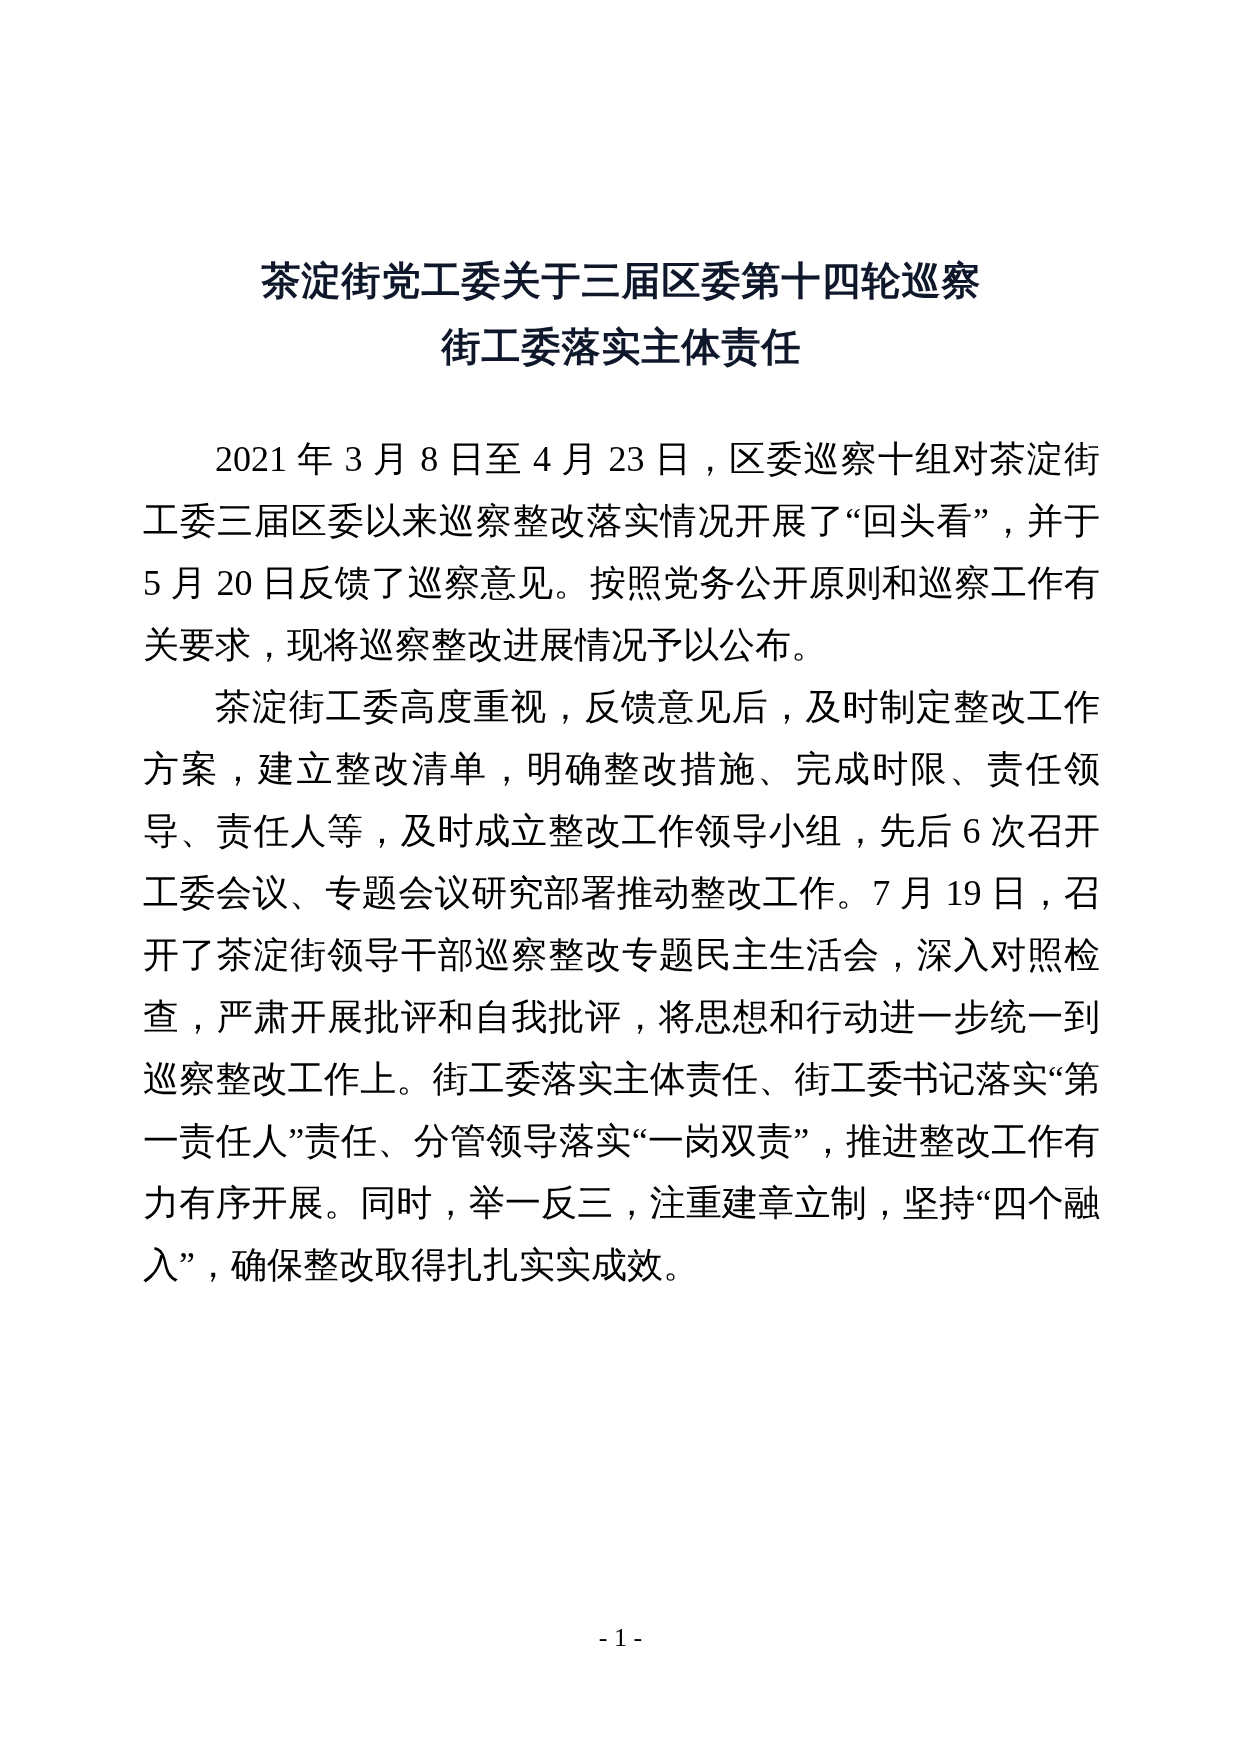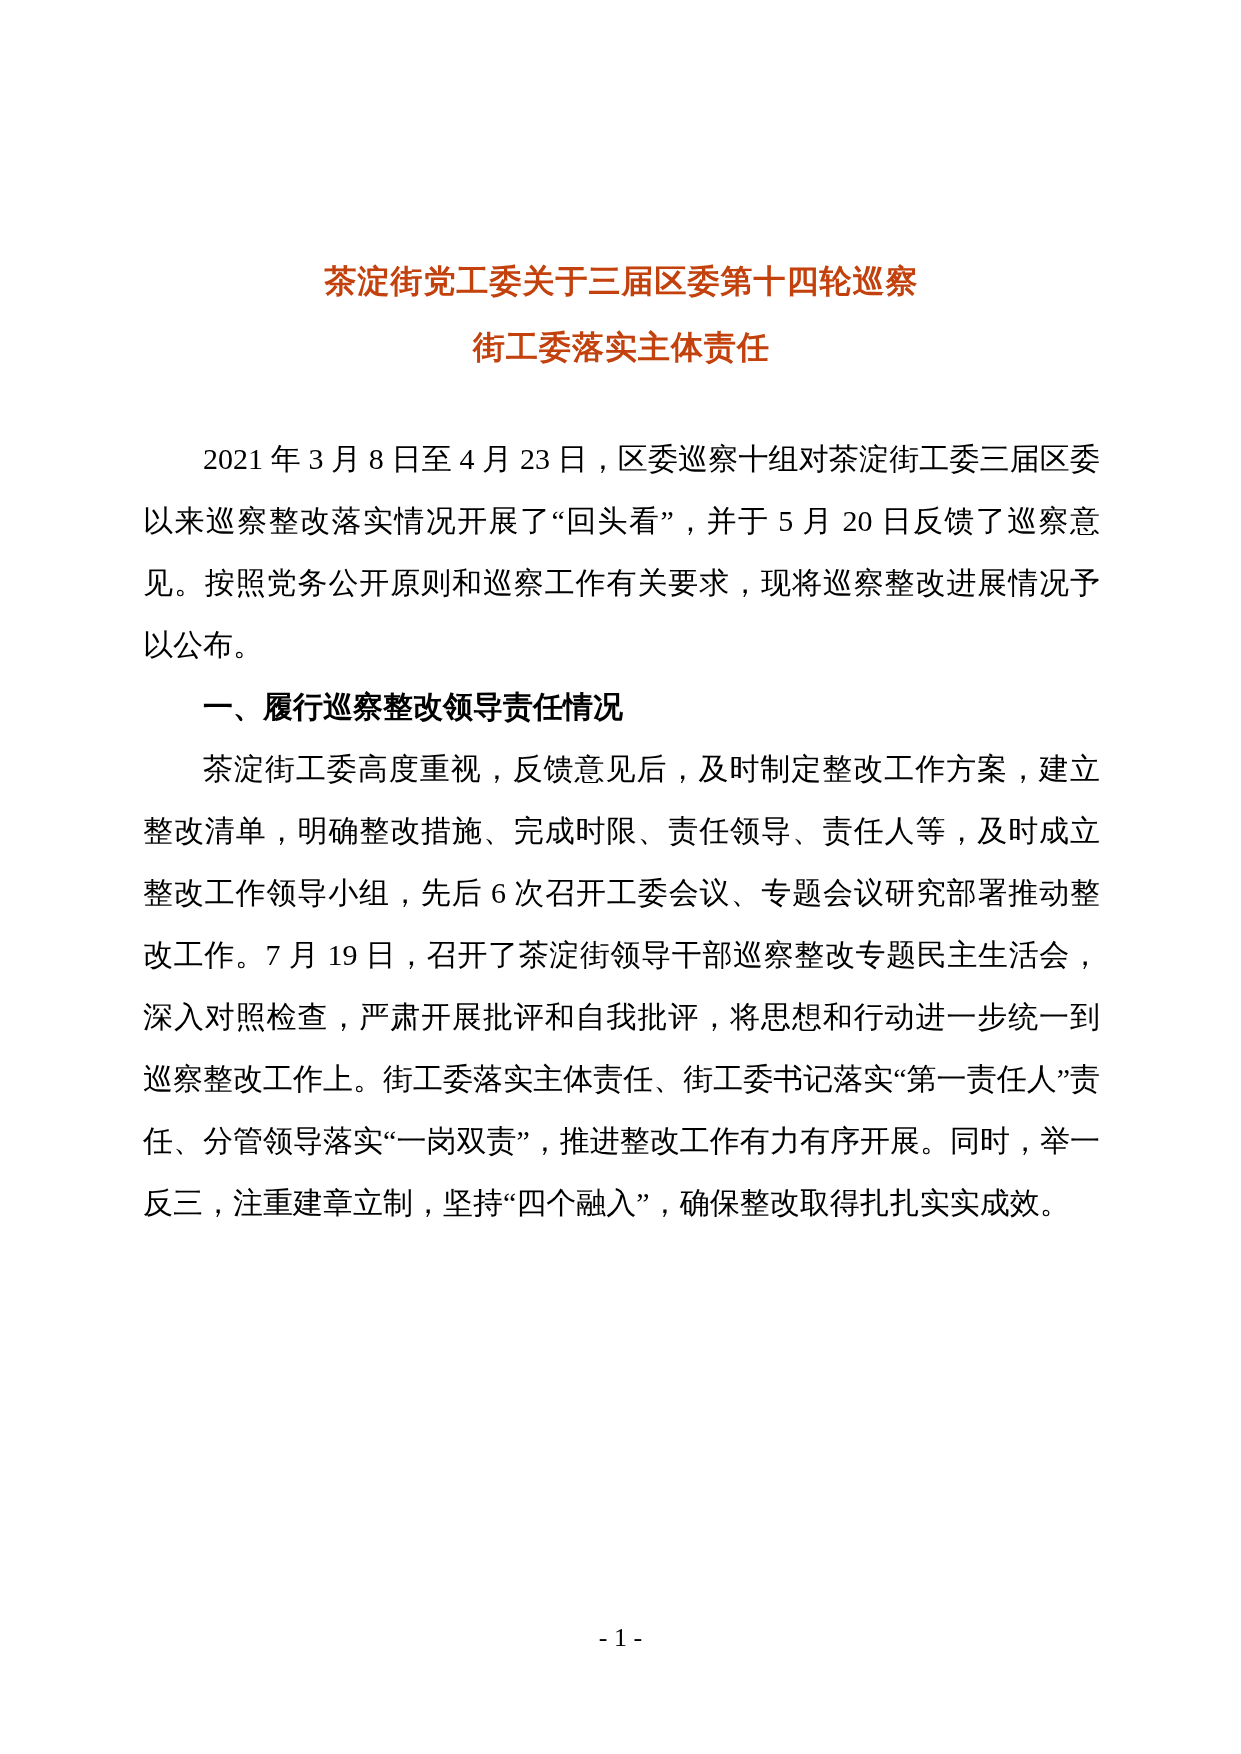--- a/index.html
+++ b/index.html
@@ -17,32 +17,32 @@
     overflow: hidden;
   }
   .doc-title {
     position: absolute;
     top: 248px;
     left: 143px;
     width: 957px;
     text-align: center;
     font-family: "Liberation Sans", sans-serif;
     font-weight: 700;
-    font-size: 32px;
+    font-size: 39px;
     line-height: 66px;
-    color: #c2410c;
+    color: #0f172a;
     letter-spacing: 1px;
   }
   .doc-title .title-line { display: block; }
   .doc-body {
     position: absolute;
     top: 428px;
     left: 143px;
     width: 957px;
-    font-size: 30px;
+    font-size: 36px;
     line-height: 62px;
     text-align: justify;
     color: #000000;
   }
   .para {
     text-indent: 2em;
     font-family: "Liberation Serif", serif;
     font-weight: 400;
   }
   .para.heading {
@@ -66,21 +66,20 @@
 
 <div class="page">
 
   <h1 class="doc-title">
     <span class="title-line">茶淀街党工委关于三届区委第十四轮巡察</span>
     <span class="title-line">街工委落实主体责任</span>
   </h1>
 
   <div class="doc-body">
     <p class="para">2021 年 3 月 8 日至 4 月 23 日，区委巡察十组对茶淀街工委三届区委以来巡察整改落实情况开展了“回头看”，并于 5 月 20 日反馈了巡察意见。按照党务公开原则和巡察工作有关要求，现将巡察整改进展情况予以公布。</p>
-    <p class="para heading">一、履行巡察整改领导责任情况</p>
     <p class="para">茶淀街工委高度重视，反馈意见后，及时制定整改工作方案，建立整改清单，明确整改措施、完成时限、责任领导、责任人等，及时成立整改工作领导小组，先后 6 次召开工委会议、专题会议研究部署推动整改工作。7 月 19 日，召开了茶淀街领导干部巡察整改专题民主生活会，深入对照检查，严肃开展批评和自我批评，将思想和行动进一步统一到巡察整改工作上。街工委落实主体责任、街工委书记落实“第一责任人”责任、分管领导落实“一岗双责”，推进整改工作有力有序开展。同时，举一反三，注重建章立制，坚持“四个融入”，确保整改取得扎扎实实成效。</p>
   </div>
 
   <div class="page-footer">
     <span>- 1 -</span>
   </div>
 
 </div>
 
 </body></html>

